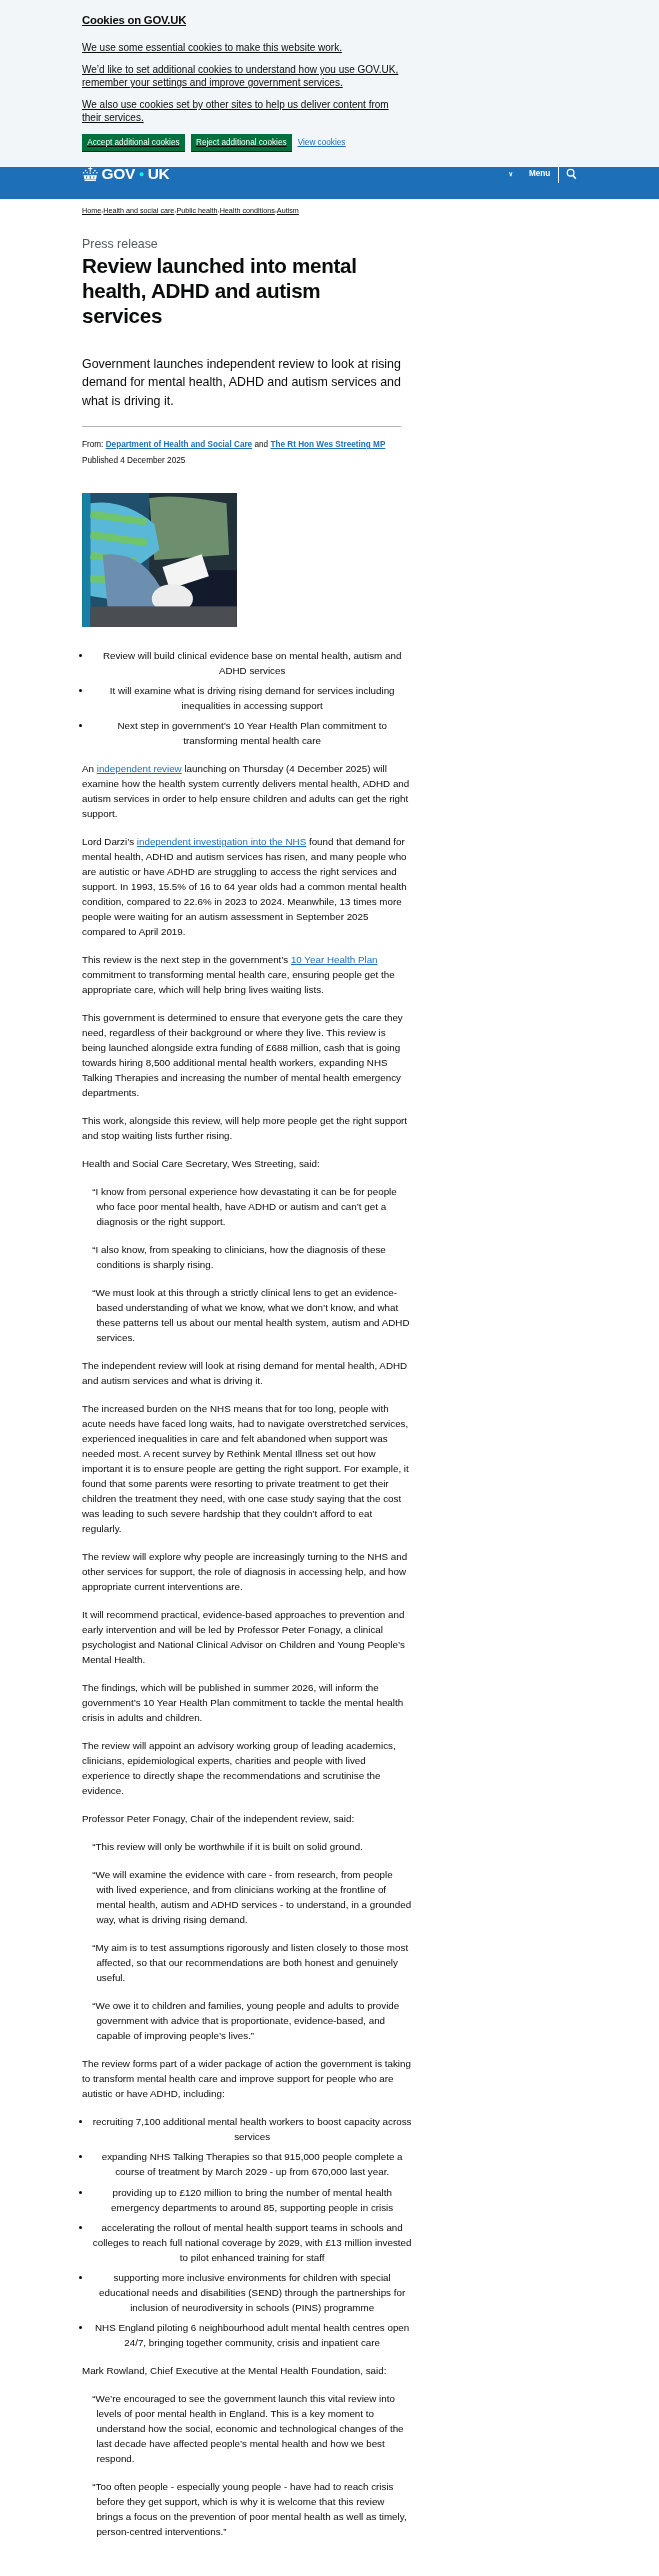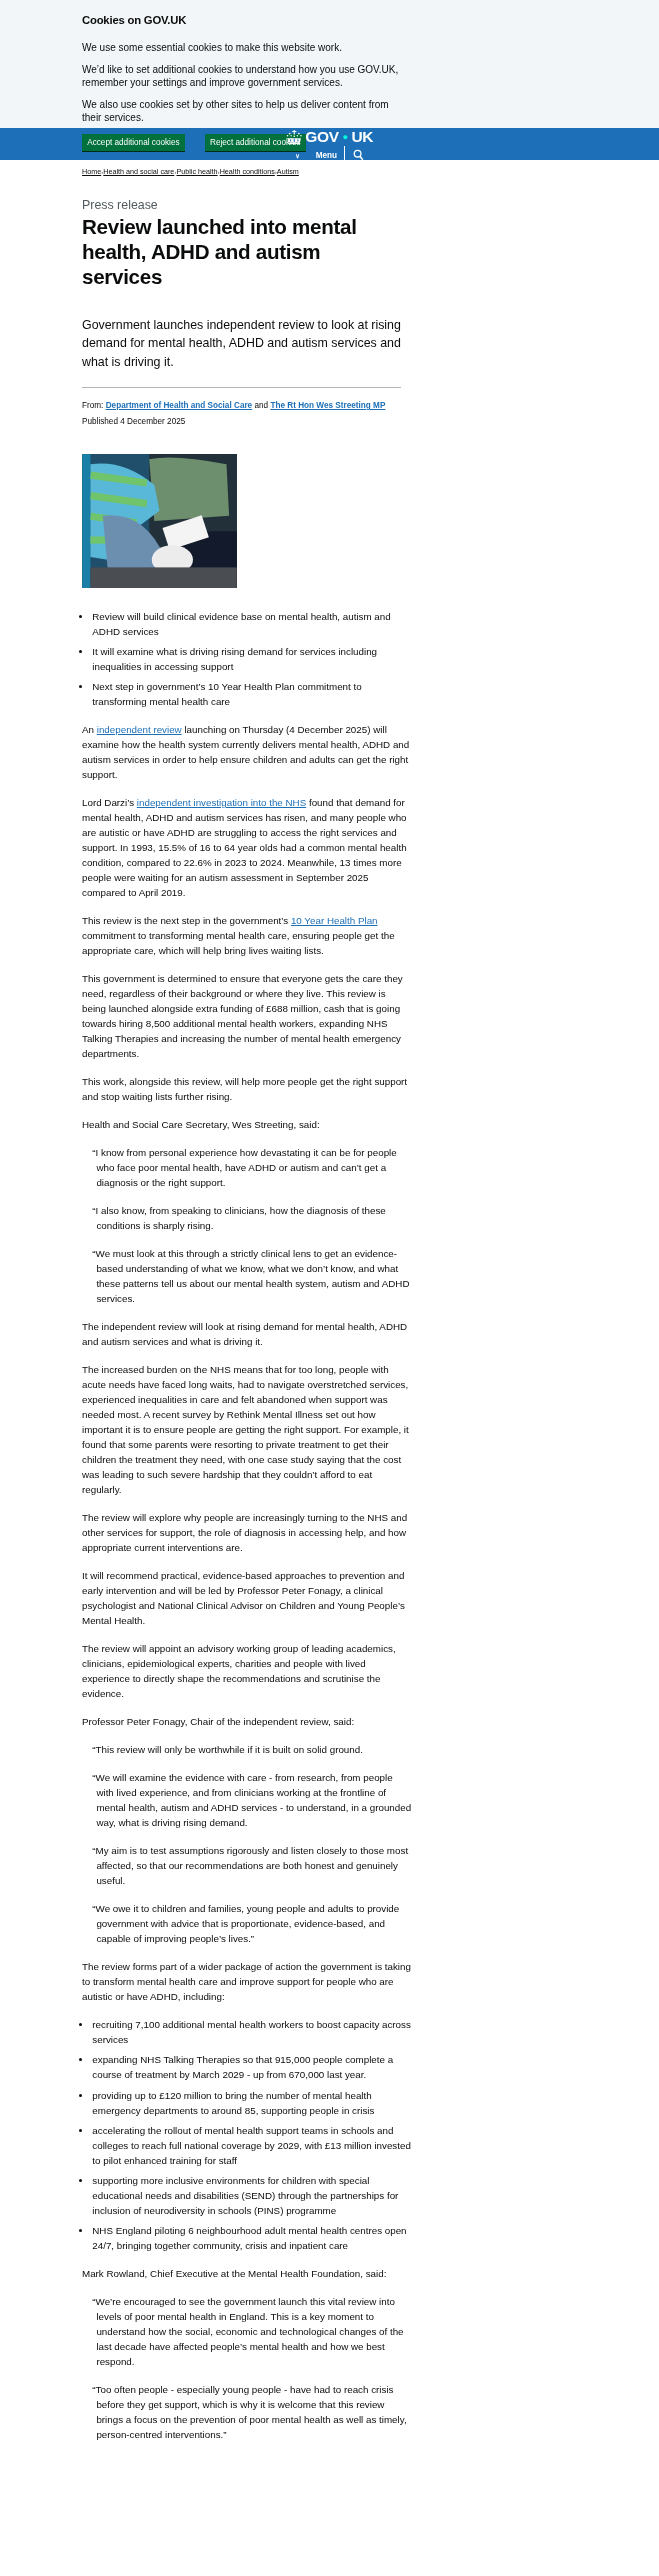--- a/index.html
+++ b/index.html
@@ -1,30 +1,30 @@
 <!DOCTYPE html>
 <html style="font-size:8.2px"><head>
 <meta charset="utf-8">
 <style>
   * { box-sizing: border-box; margin: 0; padding: 0; }
   body { width: 659px; font-family: "Liberation Sans", sans-serif; color: #0b0c0c; background: #fff; }
   a { color: #1d70b8; text-decoration: underline; text-underline-offset: 1px; }
   .wrap { width: 495px; margin: 0 auto; }
 
   
-  .cookie { background: #f3f6f9; padding: 11.3px 0 14.4px; height: 128px; }
+  .cookie { background: #f3f6f9; padding: 11.3px 0 14.4px; height: 167px; text-decoration: underline; }
   .cookie h2 { font-size: 11.3px; font-weight: bold; margin: 3.1px 0 14.4px; letter-spacing: -0.2px; }
   .cookie p { font-size: 10px; line-height: 13px; width: 319px; margin-bottom: 9.3px; }
-  .cookie .btns { display: flex; gap: 20px; margin-top: 2.1px; }
+  .cookie .btns { display: flex; gap: 6px; align-items: center; margin-top: 2.1px; }
   .btn-green { background: #00703c; color: #fff; border: none; box-shadow: 0 1px 0 #002d18; font-size: 8.2px; padding: 4.6px 5.2px 4.1px; font-family: "Liberation Sans", sans-serif; cursor: pointer; }
   .cookie a { font-size: 8.2px; }
 
   
   .header { background: #1d70b8; height: 32px; }
-  .header .wrap { display: flex; align-items: center; justify-content: space-between; height: 16px; flex-direction: column; }
+  .header .wrap { display: flex; align-items: flex-end; justify-content: space-between; height: 16px; }
   .logo { display: flex; align-items: center; gap: 3.1px; color: #fff; font-weight: bold; font-size: 15.5px; letter-spacing: -0.3px; }
   .logo .dot { color: #00ffe0; font-size: 9.3px; margin: 0 0.5px; }
   .hdr-right { display: flex; align-items: center; color: #fff; font-size: 8.2px; font-weight: bold; }
   .hdr-right .menu { padding-right: 7.2px; border-right: 0.5px solid #fff; height: 18.5px; display: flex; align-items: center; gap: 16px; }
   .hdr-right .search { padding-left: 7.2px; display: flex; align-items: center; }
 
   
   .crumbs { display: flex; font-size: 7.2px; padding: 7.2px 0 0; gap: 0; align-items: center; }
   .crumbs a { color: #0b0c0c; }
   .crumbs .sep { color: #505a5f; font-size: 6.2px; }
@@ -34,21 +34,21 @@
   .caption { font-size: 12.4px; color: #505a5f; margin-bottom: 2.1px; }
   h1 { font-size: 20.6px; font-weight: bold; line-height: 25px; width: 319px; letter-spacing: -0.3px; }
   .lede { font-size: 12.4px; line-height: 18.5px; width: 319px; margin-top: 27px; padding-bottom: 15.5px; border-bottom: 0.5px solid #b1b4b6; }
   .meta { font-size: 8.2px; line-height: 15.5px; margin-top: 10.3px; }
   .meta a { font-weight: bold; }
 
   .hero { width: 155px; height: 134px; margin-top: 25px; position: relative; overflow: hidden; background: #2b3a45; }
 
   .body { width: 330px; margin-top: 20.6px; font-size: 9.8px; line-height: 15px; }
   .body p { margin-bottom: 13px; }
-  .body ul { margin: 0 0 13px 10.3px; }
+  .body ul { margin: 0 0 13px 10.3px; text-align: center; }
   .body ul li { margin-bottom: 5.2px; }
   .body blockquote { margin: 0 0 13px 10.3px; }
   .body blockquote p { margin-bottom: 13px; text-indent: -4.1px; padding-left: 4.1px; }
 </style>
 </head>
 <body>
 
 <section class="cookie">
   <div class="wrap">
     <h2>Cookies on GOV.UK</h2>
@@ -169,20 +169,21 @@
     <p>Health and Social Care Secretary, Wes Streeting, said:</p>
     <blockquote>
       <p>“I know from personal experience how devastating it can be for people who face poor mental health, have ADHD or autism and can’t get a diagnosis or the right support.</p>
       <p>“I also know, from speaking to clinicians, how the diagnosis of these conditions is sharply rising.</p>
       <p>“We must look at this through a strictly clinical lens to get an evidence-based understanding of what we know, what we don’t know, and what these patterns tell us about our mental health system, autism and ADHD services.</p>
     </blockquote>
     <p>The independent review will look at rising demand for mental health, ADHD and autism services and what is driving it.</p>
     <p>The increased burden on the NHS means that for too long, people with acute needs have faced long waits, had to navigate overstretched services, experienced inequalities in care and felt abandoned when support was needed most. A recent survey by Rethink Mental Illness set out how important it is to ensure people are getting the right support. For example, it found that some parents were resorting to private treatment to get their children the treatment they need, with one case study saying that the cost was leading to such severe hardship that they couldn’t afford to eat regularly.</p>
     <p>The review will explore why people are increasingly turning to the NHS and other services for support, the role of diagnosis in accessing help, and how appropriate current interventions are.</p>
     <p>It will recommend practical, evidence-based approaches to prevention and early intervention and will be led by Professor Peter Fonagy, a clinical psychologist and National Clinical Advisor on Children and Young People’s Mental Health.</p>
+    <p>The findings, which will be published in summer 2026, will inform the government’s 10 Year Health Plan commitment to tackle the mental health crisis in adults and children.</p>
     <p>The review will appoint an advisory working group of leading academics, clinicians, epidemiological experts, charities and people with lived experience to directly shape the recommendations and scrutinise the evidence.</p>
     <p>Professor Peter Fonagy, Chair of the independent review, said:</p>
     <blockquote>
       <p>“This review will only be worthwhile if it is built on solid ground.</p>
       <p>“We will examine the evidence with care - from research, from people with lived experience, and from clinicians working at the frontline of mental health, autism and ADHD services - to understand, in a grounded way, what is driving rising demand.</p>
       <p>“My aim is to test assumptions rigorously and listen closely to those most affected, so that our recommendations are both honest and genuinely useful.</p>
       <p>“We owe it to children and families, young people and adults to provide government with advice that is proportionate, evidence-based, and capable of improving people’s lives.”</p>
     </blockquote>
     <p>The review forms part of a wider package of action the government is taking to transform mental health care and improve support for people who are autistic or have ADHD, including:</p>
     <ul>

